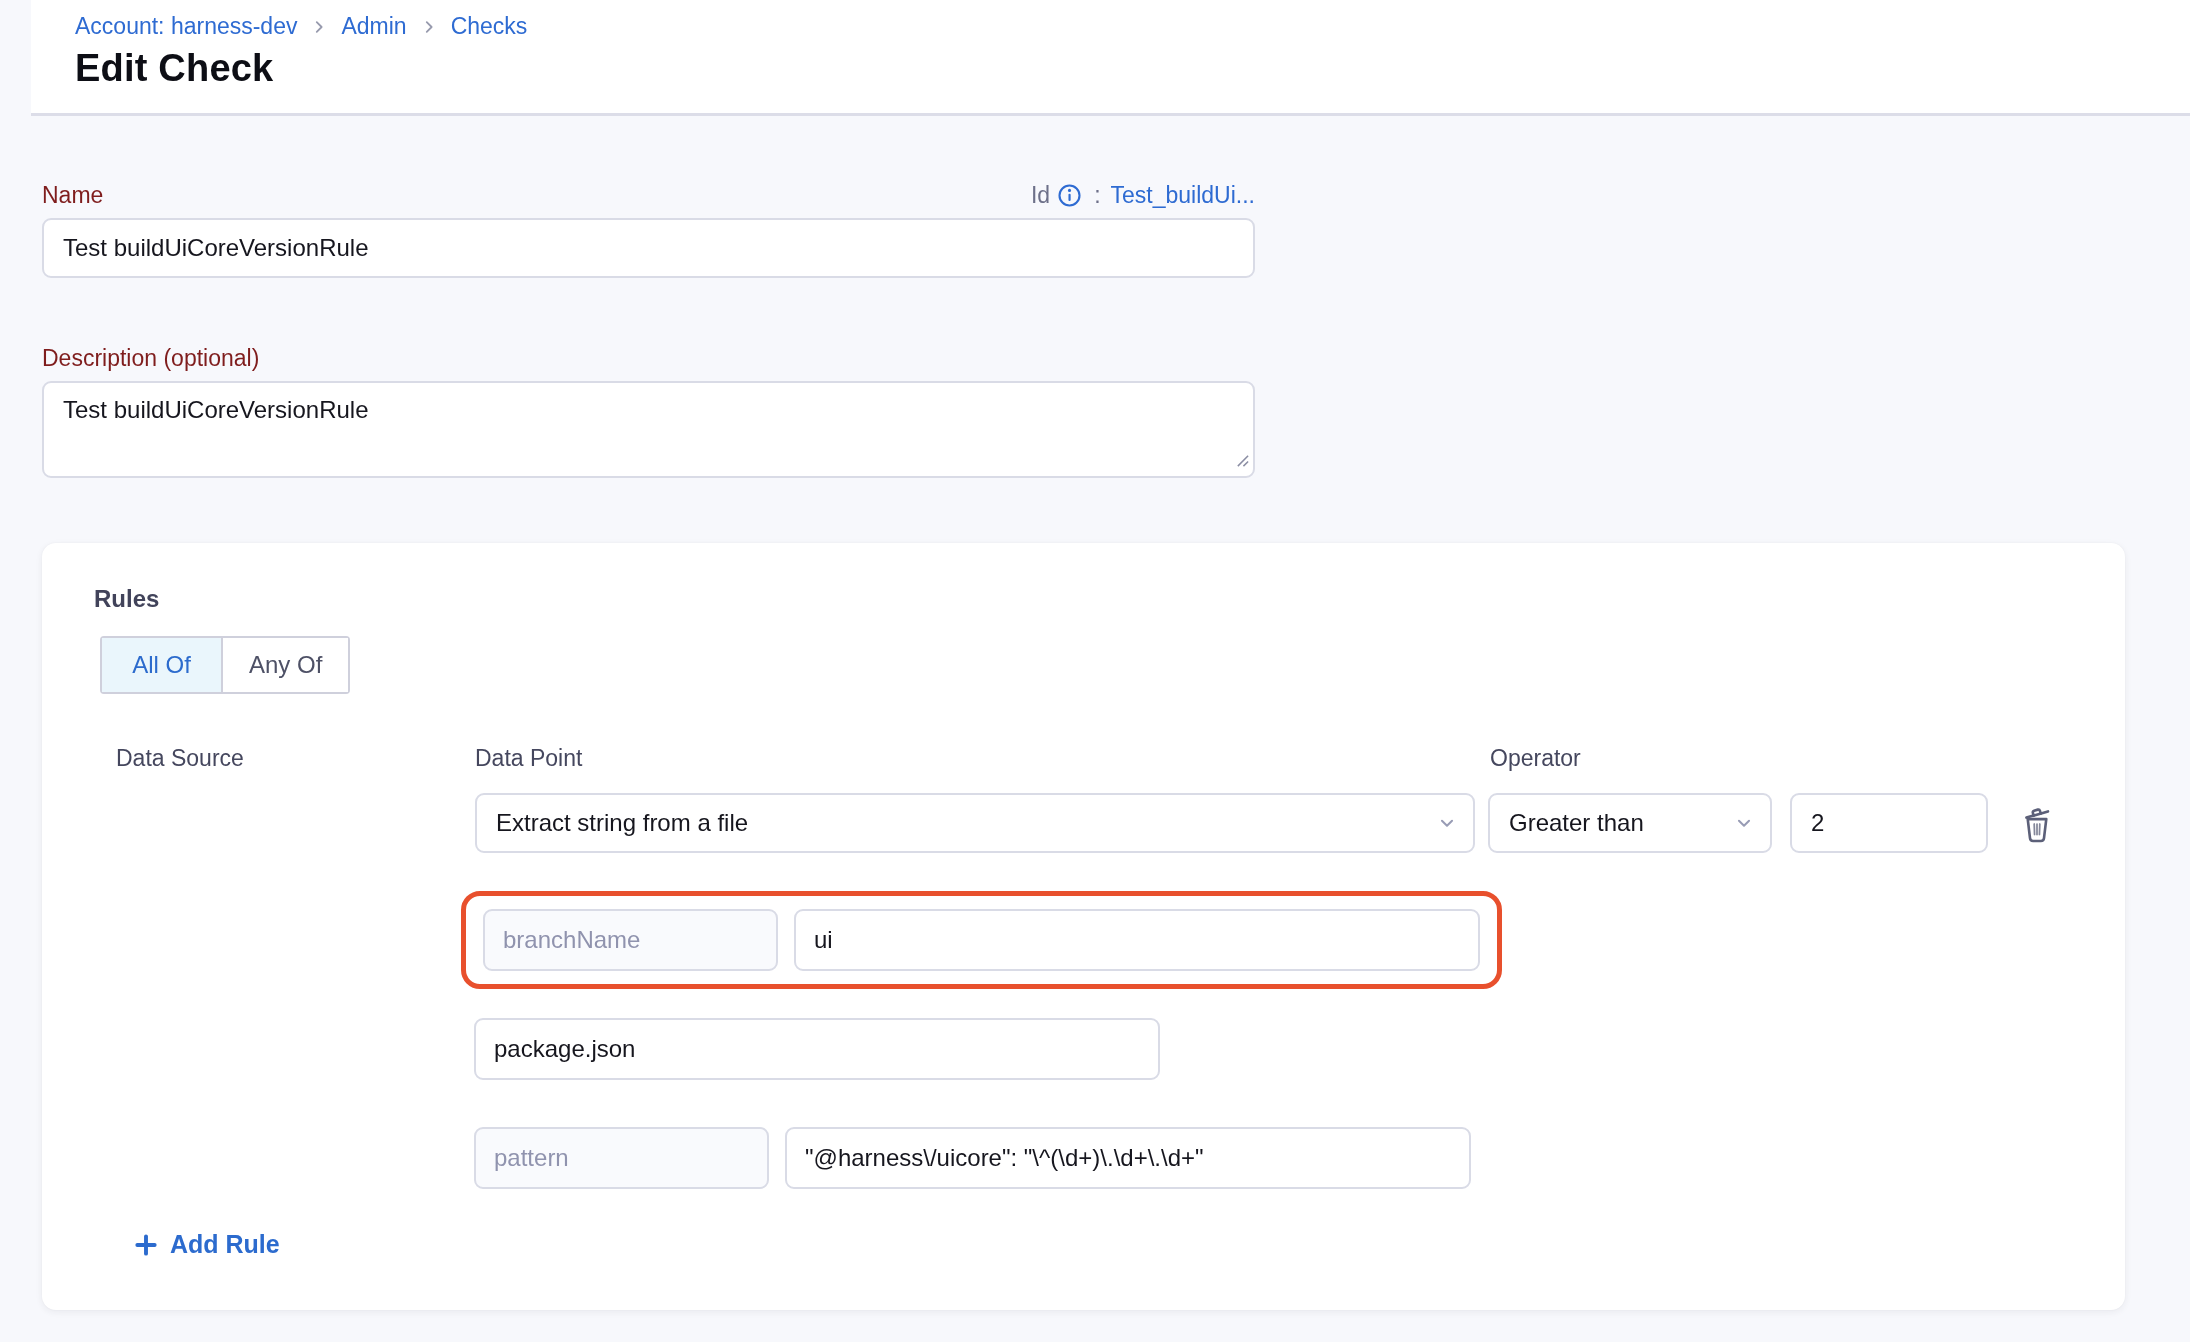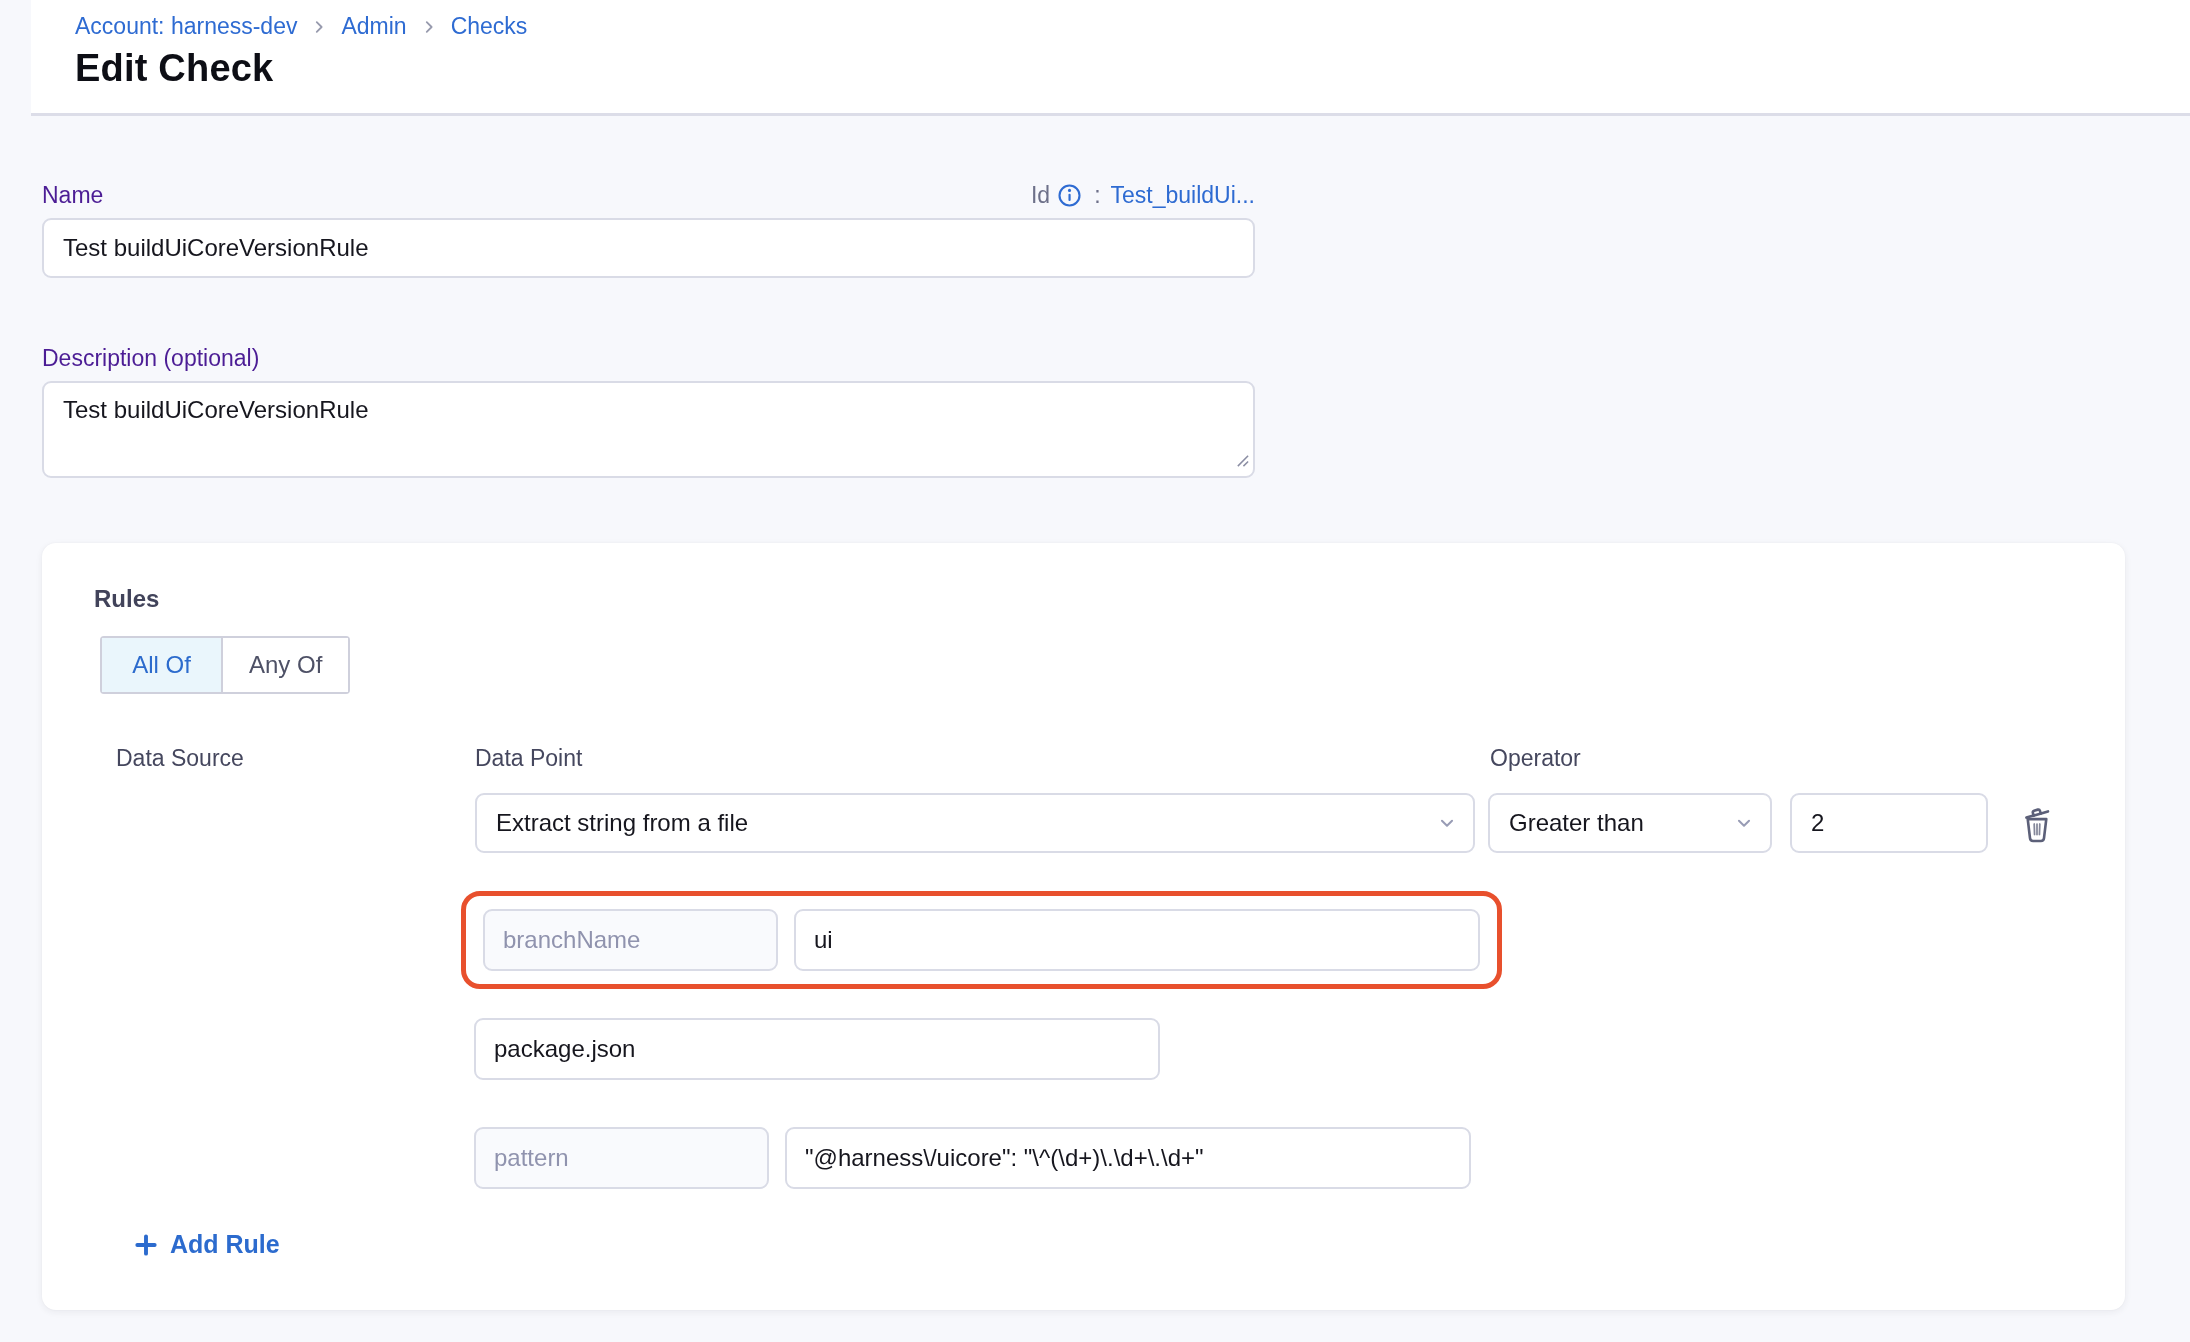--- a/index.html
+++ b/index.html
@@ -27,21 +27,21 @@
   .page-title {
     position:absolute; left:44px; top:47px;
     font-size:38px; font-weight:700; color:#0d0e15; letter-spacing:.2px;
   }
 
   
   .main { position:absolute; top:119px; left:0; width:2190px; height:1223px; }
 
   .name-block { position:absolute; left:42px; top:58px; width:1213px; }
   .label-row { display:flex; justify-content:space-between; align-items:flex-end; height:32px; }
-  .field-label { font-size:23px; font-weight:500; color:#4c1d95; }
+  .field-label { font-size:23px; font-weight:500; color:#7f1d1d; }
   .id-group { display:flex; align-items:center; font-size:23px; }
   .id-label { color:#6d7089; margin-right:7px; }
   .id-colon { color:#6d7089; margin:0 10px 0 12px; }
   .id-link { color:#2e6bd2; cursor:pointer; }
 
   .text-input {
     width:100%; height:60px; margin-top:9px;
     border:2px solid #d9dbe6; border-radius:9px; background:#fff;
     font-family:"Liberation Sans", sans-serif;
     font-size:24px; color:#16161e; padding:0 19px; outline:none;

